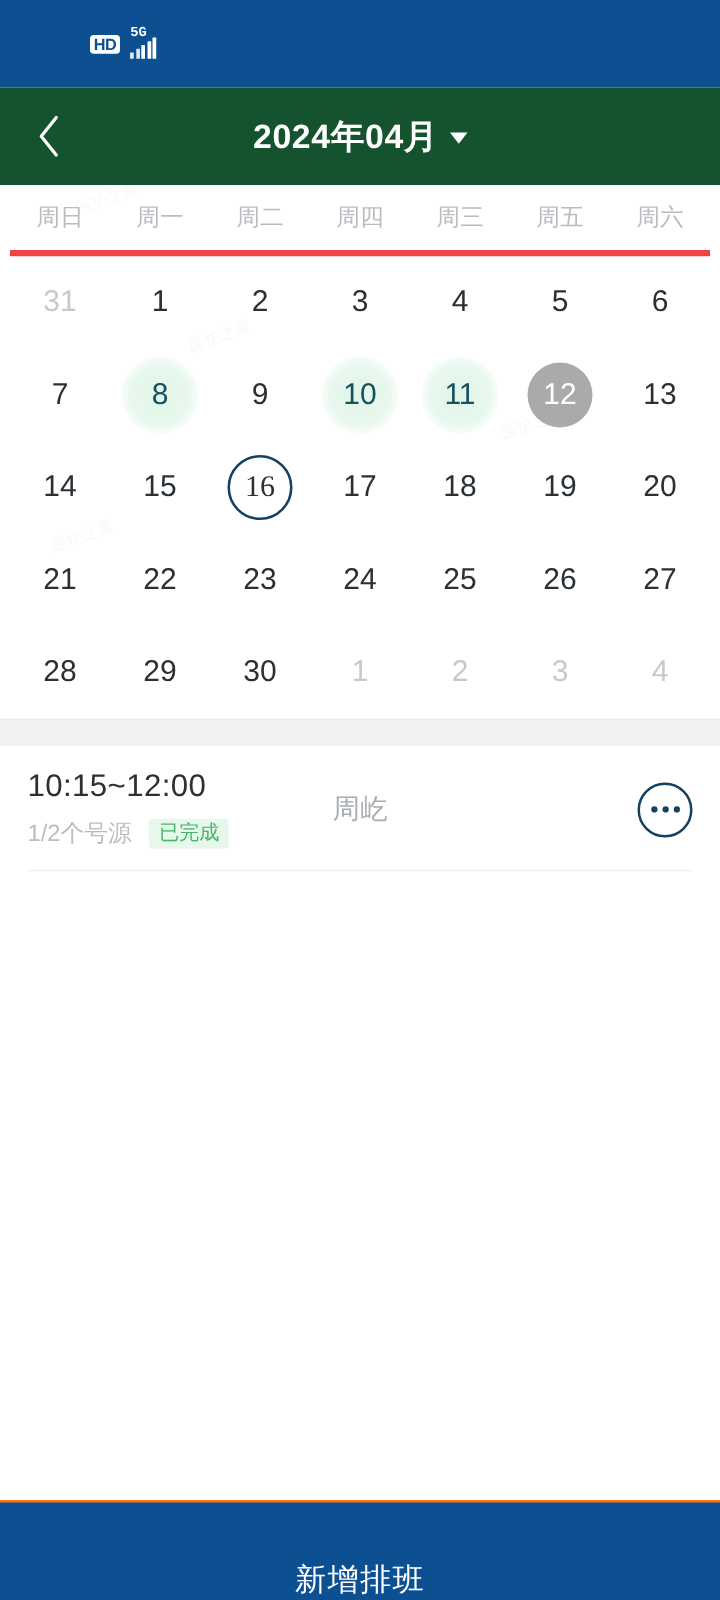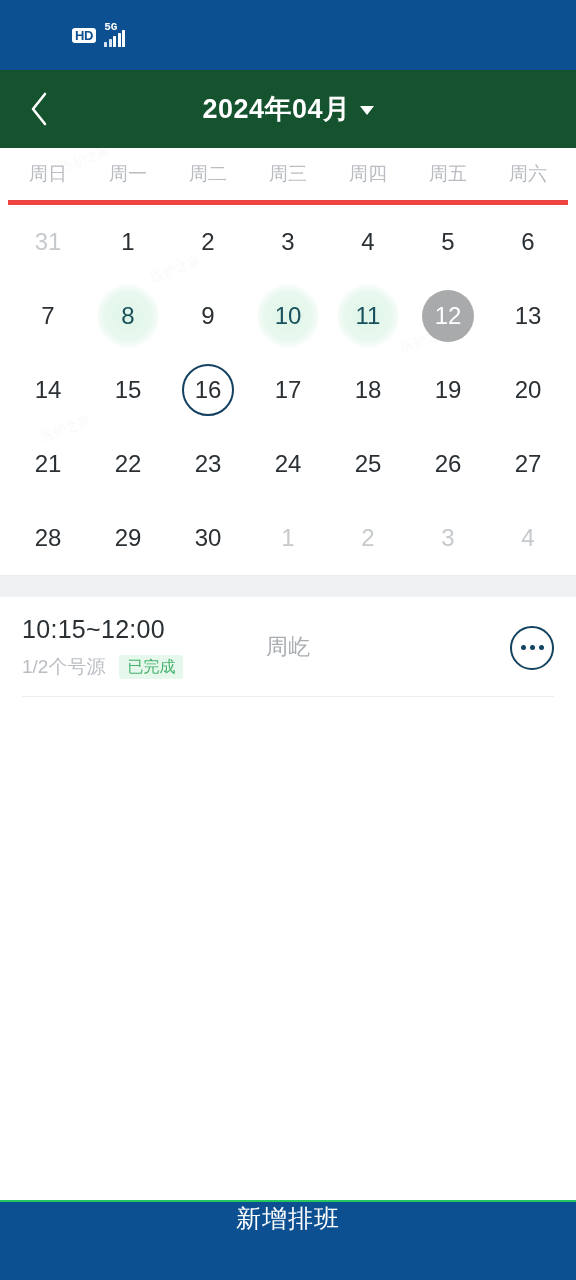--- a/index.html
+++ b/index.html
@@ -97,21 +97,21 @@
     display: flex; align-items: center; justify-content: center;
     font-size: 24px; color: #2b3034;
     border-radius: 50%;
     position: relative; z-index: 2;
   }
   .day-num.muted { color: #c6cacd; }
   .day-num.today {
     background: #a9aaab; color: #ffffff;
   }
   .day-num.selected {
-    border: 2px solid #13415f; color: #2b3034;
+    border: 2px solid #13415f; color: #2b3034; font-family: Liberation Serif, serif;
   }
   .day-num.hasevent { color: #17505c; }
   .glow {
     position: absolute; z-index: 1;
     width: 62px; height: 62px;
     border-radius: 50%;
     background: radial-gradient(circle, #dff5e7 0%, #e9f8ef 55%, rgba(240,250,244,0) 78%);
   }
 
   .cal-gap { height: 22px; flex: 0 0 22px; background: #f0f1f2; border-top:1px solid #eaebec;}
@@ -151,22 +151,22 @@
     display:block; width: 5px; height: 5px; border-radius: 50%;
     background: #13415f;
   }
 
   .spacer { flex: 1 1 auto; background: #ffffff; }
 
   
   .bottom-bar {
     flex: 0 0 80px; height: 80px;
     background: #0d5091;
-    display: flex; align-items: flex-start; justify-content: center;
-    border-top: 2px solid #22c55e;
+    display: flex; align-items: flex-end; justify-content: center;
+    border-top: 2px solid #f97316;
   }
   .bottom-label { color: #ffffff; font-size: 25px; letter-spacing: 1px; }
 
   
   .wm {
     position: absolute; pointer-events: none;
     color: rgba(120,130,145,0.055);
     font-size: 13px; transform: rotate(-20deg);
     white-space: nowrap; user-select: none;
   }
@@ -204,22 +204,22 @@
       <span class="title-text">2024年04月</span>
       <span class="caret-down"></span>
     </div>
   </div>
 
   <div class="calendar">
     <div class="weekrow week-head" id="weekday-row">
         <div class="wd">周日</div>
         <div class="wd">周一</div>
         <div class="wd">周二</div>
+        <div class="wd">周四</div>
         <div class="wd">周三</div>
-        <div class="wd">周四</div>
         <div class="wd">周五</div>
         <div class="wd">周六</div>
       </div>
     <div id="calendar-body">
         <div class="weekrow">
           <div class="day-cell">
             <div class="day-num muted">31</div>
           </div>
           <div class="day-cell">
             <div class="day-num">1</div>

